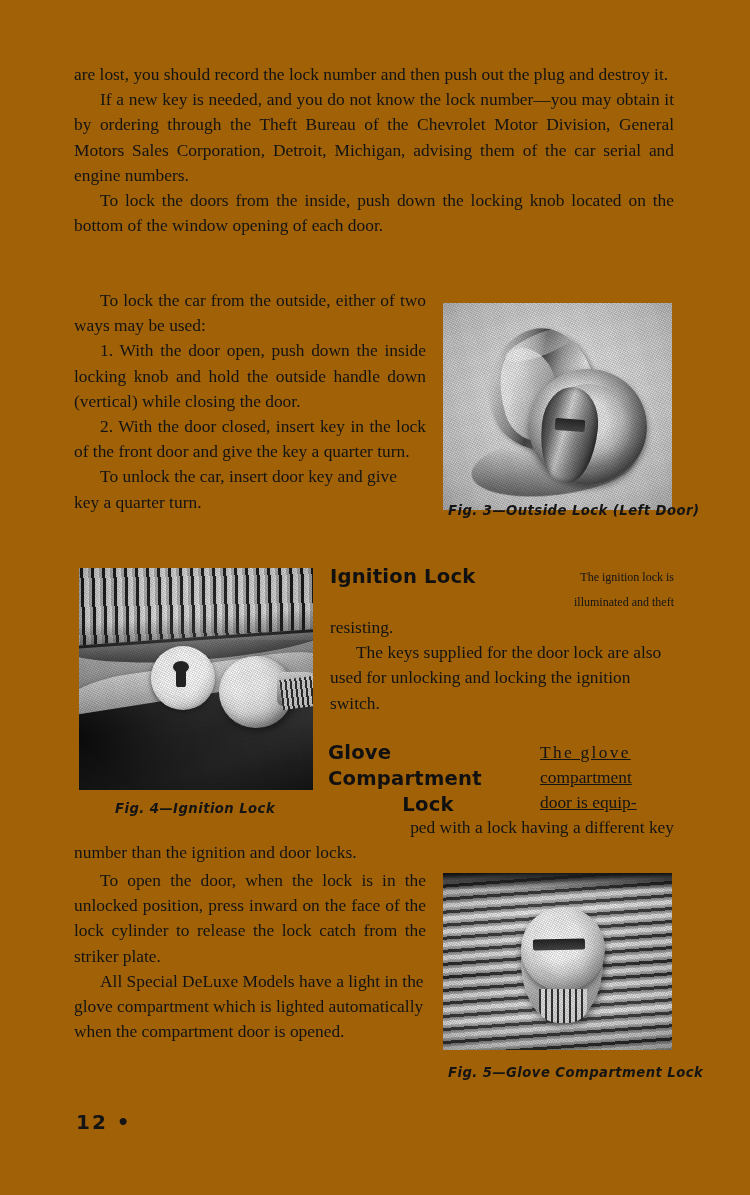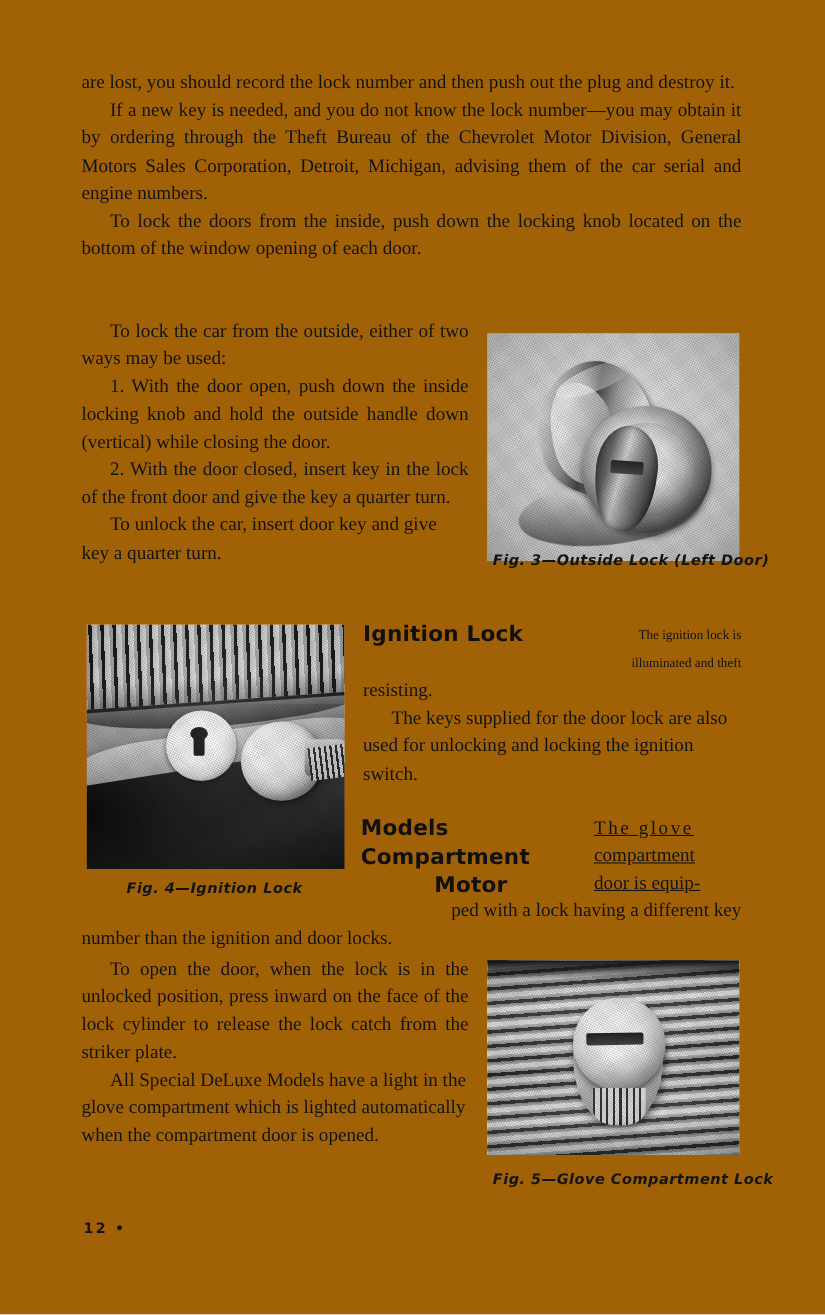--- a/index.html
+++ b/index.html
@@ -114,21 +114,21 @@
   #cap-fig3 { left: 448px; top: 503px; }
   #cap-fig4 { left: 115px; top: 801px; }
   #cap-fig5 { left: 448px; top: 1065px; }
 
   
   #folio {
     position: absolute;
     left: 76px; top: 1110px;
     font-family: "DejaVu Sans", "Liberation Sans", sans-serif;
     font-weight: bold;
-    font-size: 13px;
+    font-size: 20px;
     color: #141414;
     letter-spacing: 2px;
   }
 
   
   .photo {
     position: absolute;
     overflow: hidden;
     background: #cfcfcf;
   }
@@ -394,22 +394,22 @@
     <div class="r">The ignition lock is</div>
     <div class="r">illuminated and theft</div>
   </div>
 
   <div class="tblock" id="block-ign-body">
     <p class="noind"><span>resisting.</span></p>
     <p class="last"><span>The keys supplied for the door lock are also used for unlocking and locking the ignition switch.</span></p>
   </div>
 
   <div class="sans-head" id="head-glove">
-    <span class="l1">Models Compartment</span>
-    <span class="l2">Motor</span>
+    <span class="l1">Glove Compartment</span>
+    <span class="l2">Lock</span>
   </div>
 
   <div id="col-glove-right">
     <div class="spread">The glove</div>
     <div>compartment</div>
     <div>door is equip-</div>
   </div>
 
   <div class="tblock" id="block-glove-body">
     <p class="noind ln1"><span>ped with a lock having a different key</span></p>

